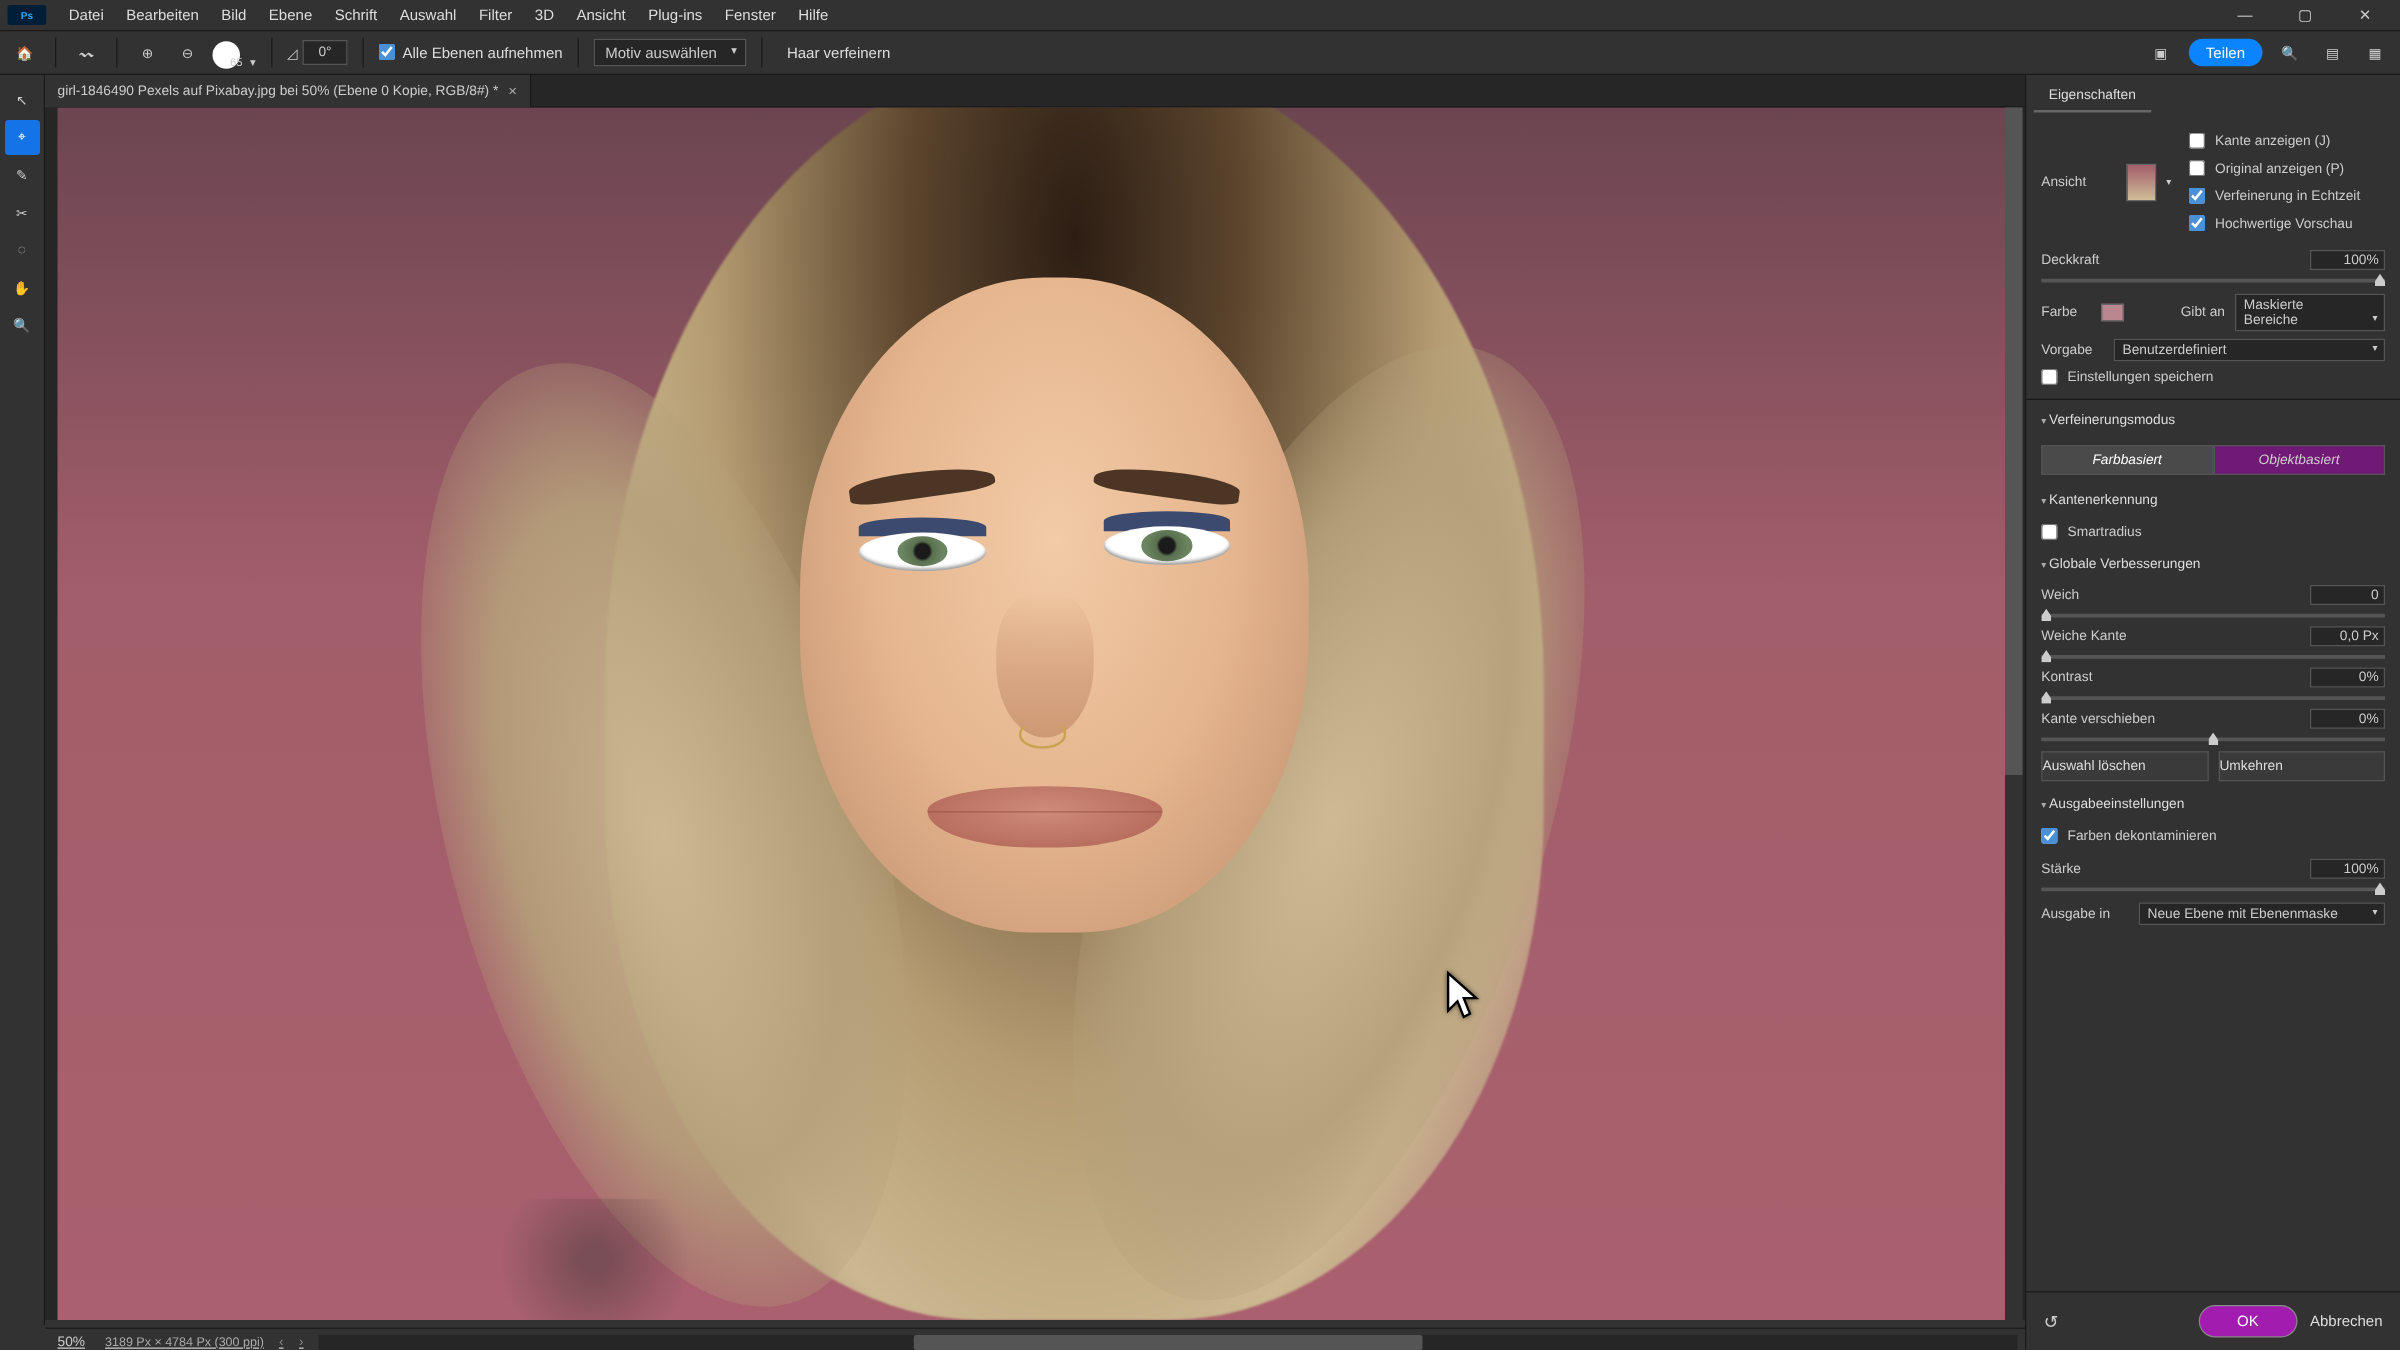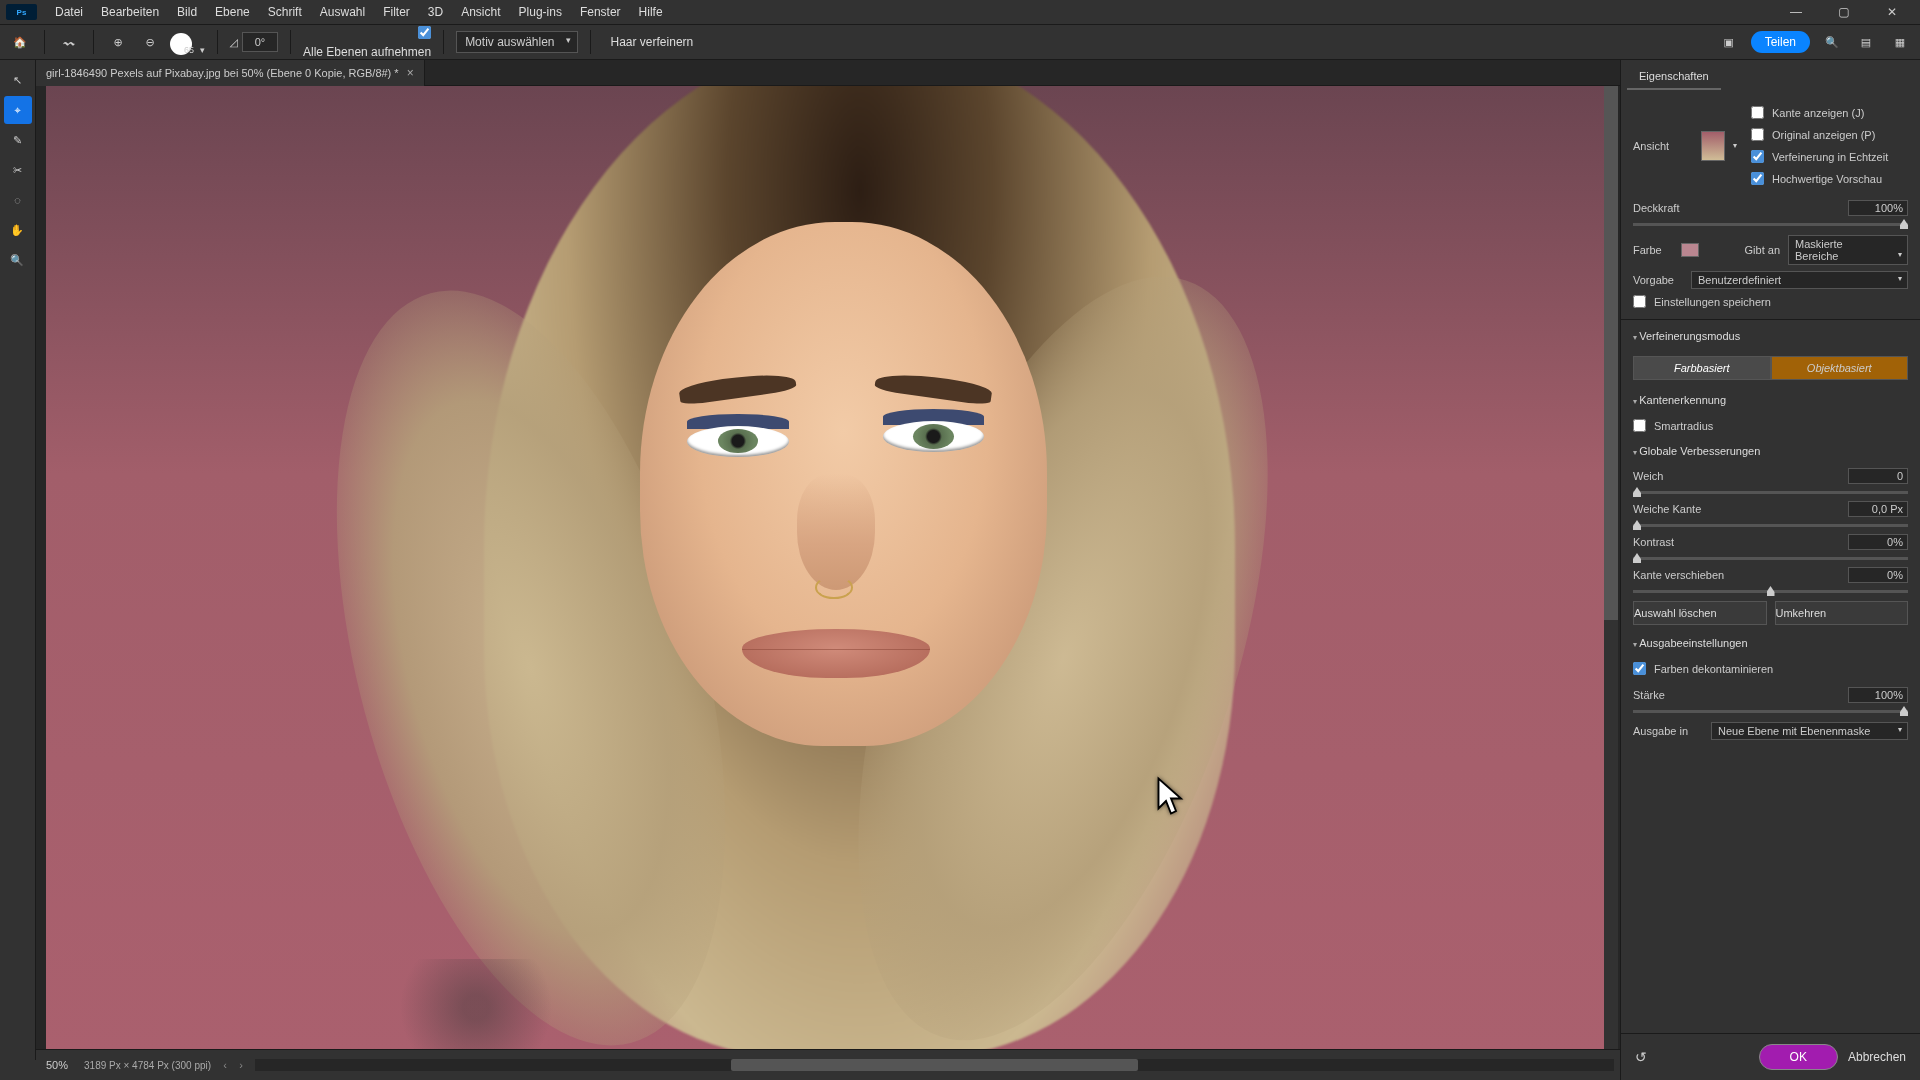--- a/index.html
+++ b/index.html
@@ -14,21 +14,21 @@
 .titlebar .winctrl div { width:44px; height:24px; display:flex; align-items:center; justify-content:center; font-size:12px; color:#ccc; }
 
 
 .optbar { height:36px; background:#323232; border-top:1px solid #1a1a1a; border-bottom:1px solid #1a1a1a; display:flex; align-items:center; padding:0 8px; gap:8px; }
 .optbar .iconbtn { width:24px; height:24px; display:flex; align-items:center; justify-content:center; color:#ccc; border-radius:3px; }
 .optbar .brush-preview { width:22px; height:22px; background:#fff; border-radius:50%; }
 .optbar .brush-size { font-size:9px; color:#ccc; margin-top:16px; margin-left:-8px; }
 .optbar .sep { width:1px; height:24px; background:#1a1a1a; margin:0 4px; }
 .optbar .angle { display:flex; align-items:center; gap:4px; }
 .optbar .angle-input { background:#262626; border:1px solid #555; color:#ccc; width:36px; height:20px; padding:0 4px; text-align:center; font-size:11px; }
-.optbar .chk { display:flex; align-items:flex-end; gap:6px; font-size:12px; color:#ddd;flex-direction:column; }
+.optbar .chk { display:flex; align-items:flex-start; gap:6px; font-size:12px; color:#ddd; }
 .optbar .chk input { accent-color:#4a90d9; }
 .optbar .dropdown { background:#262626; border:1px solid #555; color:#ccc; padding:3px 22px 3px 8px; font-size:12px; position:relative; }
 .optbar .dropdown::after { content:'▾'; position:absolute; right:6px; font-size:9px; }
 .optbar .linkbtn { color:#ddd; font-size:12px; padding:3px 8px; }
 .optbar .right { margin-left:auto; display:flex; align-items:center; gap:10px; }
 .optbar .share { background:#0a84ff; color:#fff; padding:4px 14px; border-radius:30px; font-size:12px; }
 
 
 .toolpal { position:absolute; left:0; top:60px; width:36px; background:#323232; border-right:1px solid #1a1a1a; padding:6px 0; display:flex; flex-direction:column; align-items:center; gap:2px; height:1000px; }
 .toolpal .tool { width:28px; height:28px; display:flex; align-items:center; justify-content:center; color:#ccc; border-radius:3px; position:relative; }
@@ -64,21 +64,21 @@
 
 .lips { position:absolute; left:44.5%; top:56%; width:12%; height:5%; background:radial-gradient(ellipse at 50% 40%, #d08b7a 0%, #b86f5f 70%); border-radius:50% 50% 45% 45% / 40% 40% 60% 60%; }
 .lip-line { position:absolute; left:44.5%; top:58%; width:12%; height:1px; background:#8f4b3c; opacity:.6; }
 
 .tattoo { position:absolute; left:20%; bottom:0; width:15%; height:10%; background:radial-gradient(circle,#333 10%, transparent 60%); opacity:.4; }
 
 .cursor-arrow { position:absolute; left:1120px; top:690px; width:30px; height:40px; pointer-events:none; }
 .cursor-arrow svg { filter:drop-shadow(0 0 2px rgba(0,0,0,.6)); }
 
 
-.hscroll { position:absolute; left:36px; bottom:0; width:1584px; height:31px; background:#323232; border-top:1px solid #1a1a1a; display:flex; align-items:center; font-size:11px; color:#ccc; }
+.hscroll { position:absolute; left:36px; bottom:0; width:1584px; height:18px; background:#323232; border-top:1px solid #1a1a1a; display:flex; align-items:flex-end; font-size:11px; color:#ccc;text-decoration:underline; }
 .hscroll .zoom { padding:0 10px; }
 .hscroll .info { padding:0 6px; font-size:10px; color:#aaa; }
 .hscroll .arrow { width:16px; text-align:center; color:#888; }
 .hscroll .track { flex:1; height:12px; background:#262626; position:relative; margin:0 6px; }
 .hscroll .thumb { position:absolute; left:35%; width:30%; height:100%; background:#555; border-radius:2px; }
 .vscroll { position:absolute; right:302px; top:86px; width:14px; height:970px; background:#323232; }
 .vscroll .thumb { position:absolute; top:0; height:55%; width:100%; background:#555; }
 
 
 .props { position:absolute; right:0; top:60px; width:300px; height:1020px; background:#323232; border-left:1px solid #1a1a1a; display:flex; flex-direction:column; font-size:11px; color:#ccc; }
@@ -87,21 +87,21 @@
 .props .row { display:flex; align-items:center; gap:8px; padding:3px 0; font-size:11px; }
 .props .row label { color:#ccc; }
 .props .row .label-left { width:60px; color:#ccc; }
 .props .row .val-right { margin-left:auto; width:60px; text-align:right; background:#262626; border:1px solid #555; padding:1px 4px; }
 .props .row input[type=checkbox] { accent-color:#4a90d9; }
 .props .swatch { width:18px; height:14px; background:#ba8690; border:1px solid #666; }
 .props .thumb-preview { width:24px; height:30px; background:linear-gradient(#a25e6a,#d0bd97); border:1px solid #666; }
 .props .dd { background:#262626; border:1px solid #555; color:#ccc; padding:2px 18px 2px 6px; font-size:11px; position:relative; flex:1; }
 .props .dd::after { content:'▾'; position:absolute; right:5px; font-size:8px; }
 .props .mode-toggle { display:flex; margin:4px 0;font-style:italic; }
-.props .mode-toggle div { flex:1; text-align:center; padding:5px 0; background:#a16207; border:1px solid #555; font-size:11px; }
+.props .mode-toggle div { flex:1; text-align:center; padding:5px 0; background:#701a75; border:1px solid #555; font-size:11px; }
 .props .mode-toggle div.active { background:#4a4a4a; color:#fff; }
 .props .collapsible { padding:6px 12px; font-size:11px; color:#ddd; cursor:default; }
 .props .collapsible::before { content:'▾ '; font-size:8px; color:#aaa; }
 .props .slider-row { padding:2px 12px; }
 .props .slider-row .slider { height:3px; background:#555; margin-top:4px; position:relative; }
 .props .slider-row .slider .handle { position:absolute; top:-4px; width:8px; height:10px; background:#ccc; clip-path:polygon(50% 0,100% 60%,100% 100%,0 100%,0 60%); }
 .props .btn-row { display:flex; gap:8px; padding:6px 12px; }
 .props .btn-row .pbtn { flex:1; padding:5px 0; color:#ddd; border:1px solid #555; background:#3a3a3a; font-size:11px; }
 .props .footer { margin-top:auto; padding:10px 14px; display:flex; align-items:center; gap:10px; border-top:1px solid #1a1a1a; }
 .props .footer .reset { font-size:14px; color:#ccc; margin-right:auto; }

